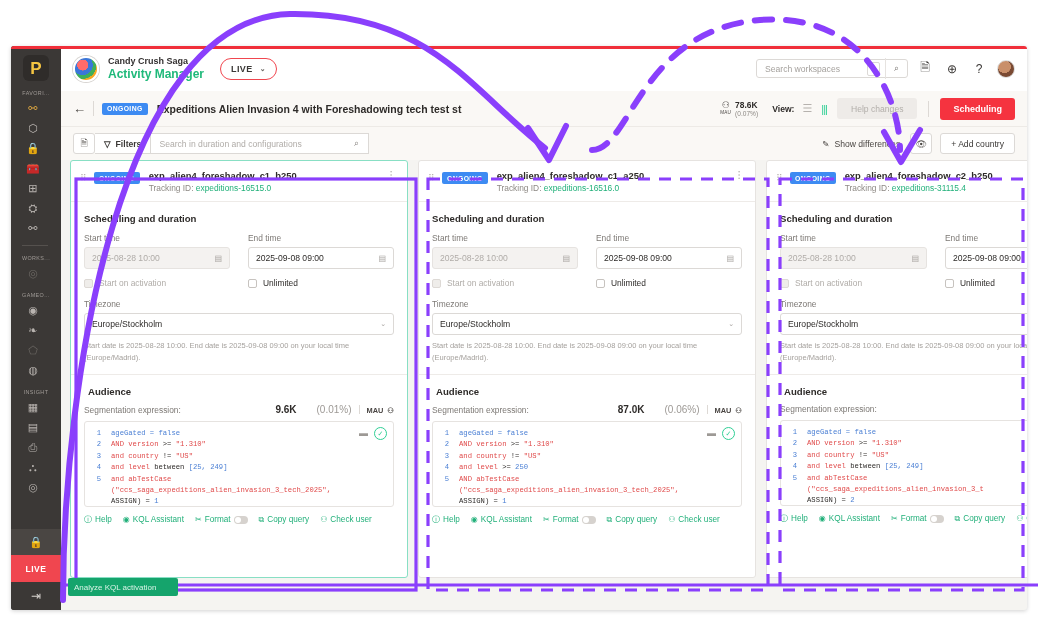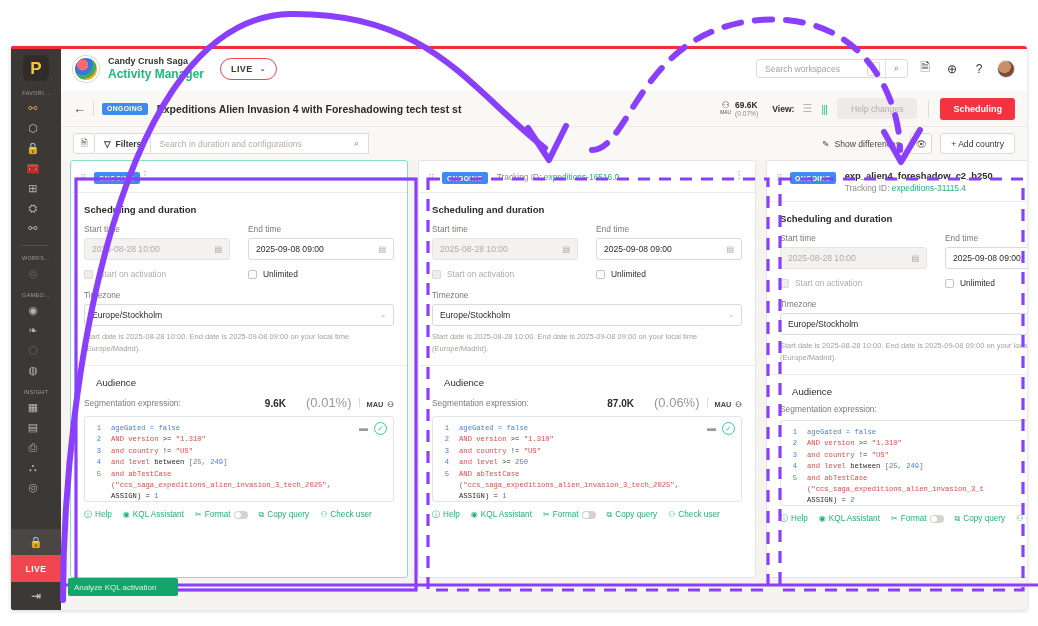--- a/index.html
+++ b/index.html
@@ -199,26 +199,26 @@
   .cblbl { font-size:8.4px; color:#2e2b29; }
   .cblbl.dis { color:#b0aca8; }
   .tz { margin-top:11px; }
   .sel {
     height:22px; border:1px solid #dcd9d6; border-radius:3px; background:#fff;
     display:flex; align-items:center; padding:0 7px; font-size:8.6px; color:#2e2b29;
   }
   .sel .cv { margin-left:auto; font-size:7px; color:#a5a19d; }
   .tznote { font-size:7.5px; color:#a5a19d; line-height:1.6; margin-top:5px; }
   .hr { height:1px; background:#eeebe8; margin:10px -13px 0; }
-  .aud-h { font-size:9.6px; font-weight:normal; color:#2e2b29; margin:11px 12px 7px; }
+  .aud-h { font-size:9.6px; font-weight:bold; color:#2e2b29; margin:11px 4px 7px; }
   .segrow { display:flex; align-items:center; }
   .seg-l { font-size:8.4px; color:#7d7975; }
   .seg-r { margin-left:auto; display:flex; align-items:baseline; gap:4px; }
   .seg-n { font-size:10px; font-weight:bold; color:#2e2b29; }
-  .seg-p { font-size:13px; color:#9d9995;padding-left:16px; }
+  .seg-p { font-size:10px; color:#9d9995;padding-left:16px; }
   .seg-bar { width:1px; height:9px; background:#ddd9d5; margin:0 3px; align-self:center;}
   .seg-m { font-size:7.4px; font-weight:bold; color:#4a4643; }
   .codebox {
     margin-top:6px; border:1px solid #e6e3e0; border-radius:3px; background:#fff;
     padding:6px 0 6px 0; position:relative; height:86px; overflow:hidden;
   }
   .cl { display:flex; font-family:"Liberation Mono", monospace; font-size:7.2px;
         line-height:11.4px; white-space:pre; }
   .ln { width:26px; text-align:right; padding-right:10px; color:#4a7fd4; flex:0 0 auto;}
   .ct { color:#2e2b29; }
@@ -315,21 +315,21 @@
 
     <div class="subbar">
       <div class="backarrow">←</div>
       <div class="vsep"></div>
       <div class="badge-ongoing">ONGOING</div>
       <div class="pagetitle">Expeditions Alien Invasion 4 with Foreshadowing tech test  st</div>
       <div class="spacer"></div>
       <div class="maubox">
         <div class="mau-ic">⚇<small>MAU</small></div>
         <div>
-          <div class="mau-val">69.6K</div>
+          <div class="mau-val">78.6K</div>
           <div class="mau-sub">(0.07%)</div>
         </div>
       </div>
       <div class="viewlbl">View:</div>
       <div class="vtog">☰</div>
       <div class="vtog on">|||</div>
       <div class="savebtn">Help changes</div>
       <div class="vsep2"></div>
       <div class="deact">Scheduling</div>
     </div>
@@ -353,20 +353,24 @@
       <div class="addcontent">+ Add country</div>
     </div>
 
     <div class="panels" id="panels">
         <div class="panelwrap p1">
           <div class="panel">
             <div class="">
               <div class="phead">
                 <div class="grip">⠿</div>
                 <div class="badge-ongoing">ONGOING</div>
+                <div class="ptitles">
+                  <div class="ptitle">exp_alien4_foreshadow_c1_b250</div>
+                  <div class="ptrack"><span>Tracking ID:</span> <b>expeditions-16515.0</b></div>
+                </div>
                 <div class="kebab">⋯</div>
               </div>
               <div class="pbody">
                 <div class="sect-h">Scheduling and duration</div>
                 <div class="row2">
                   <div class="fld">
                     <div class="flbl">Start time</div>
                     <div class="inp dis">
                       <span>2025-08-28 10:00</span>
                       <span class="cal">▤</span>
@@ -446,20 +450,21 @@
             </div>
           </div>
         </div>
         <div class="panelwrap p2">
           <div class="panel">
             <div class="">
               <div class="phead">
                 <div class="grip">⠿</div>
                 <div class="badge-ongoing">ONGOING</div>
                 <div class="ptitles">
+                  <div class="ptitle">exp_alien4_foreshadow_c1_a250</div>
                   <div class="ptrack"><span>Tracking ID:</span> <b>expeditions-16516.0</b></div>
                 </div>
                 <div class="kebab">⋯</div>
               </div>
               <div class="pbody">
                 <div class="sect-h">Scheduling and duration</div>
                 <div class="row2">
                   <div class="fld">
                     <div class="flbl">Start time</div>
                     <div class="inp dis">

